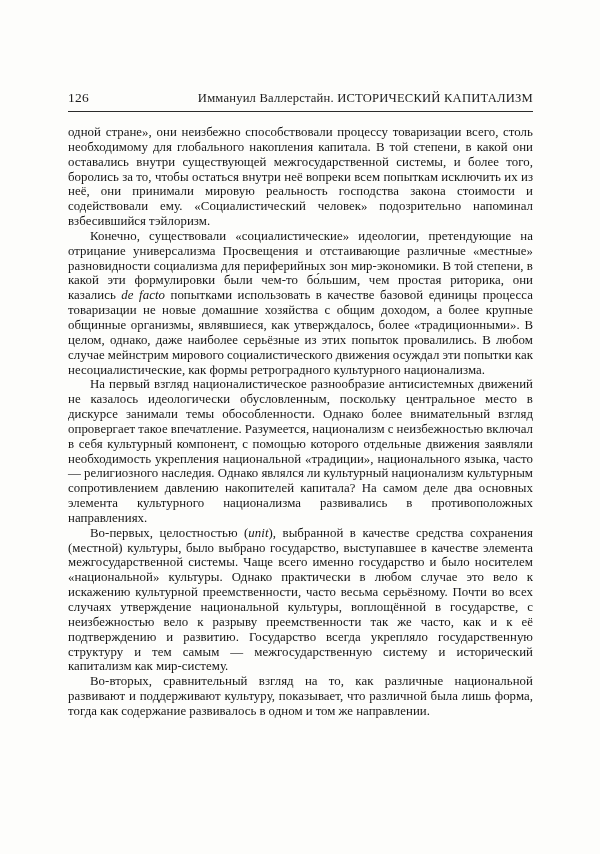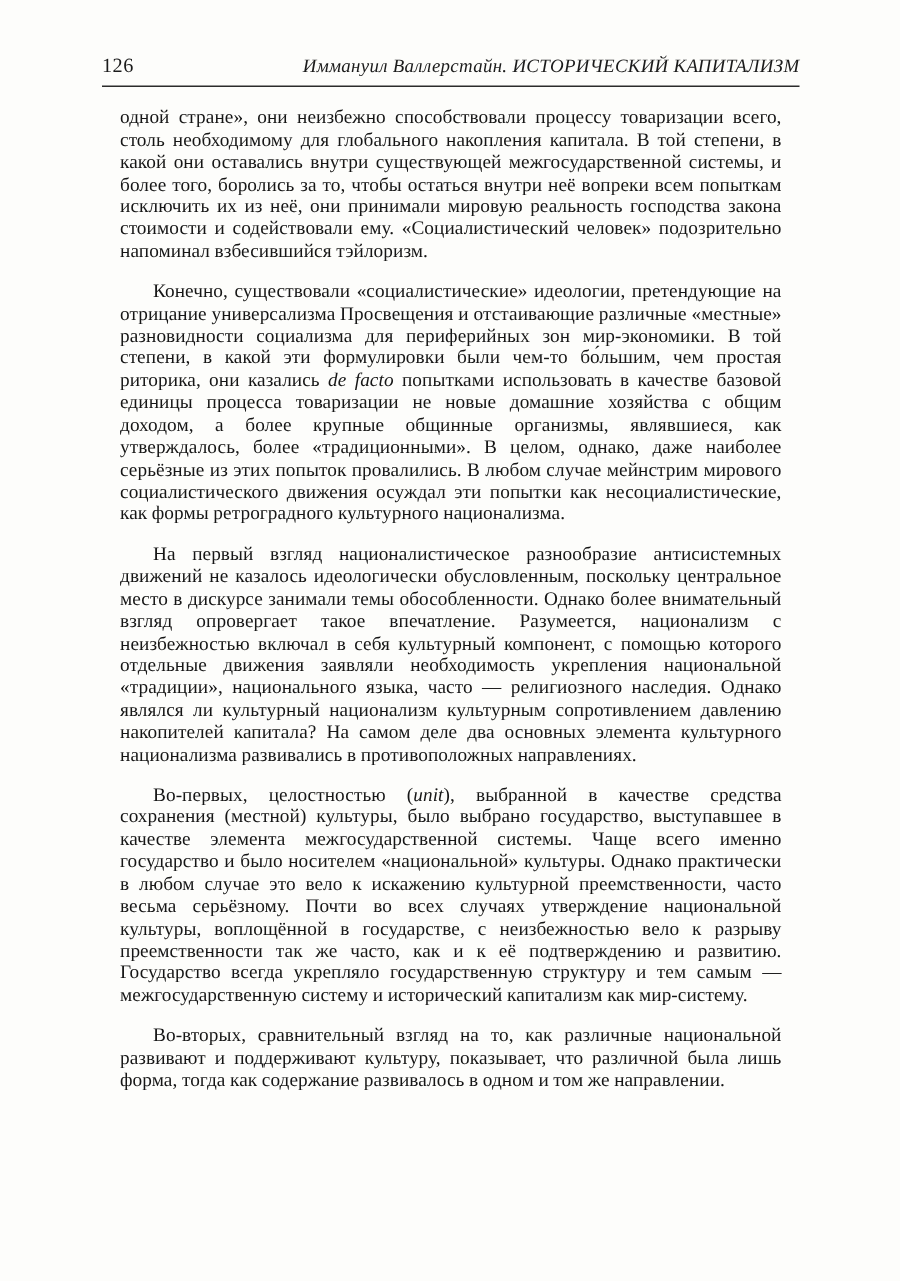--- a/index.html
+++ b/index.html
@@ -7,57 +7,56 @@
     padding: 0;
     background: #f4f4f2;
   }
   .page {
     position: relative;
     width: 600px;
     height: 854px;
     margin: 0 auto;
     background: #fdfdfb;
     box-sizing: border-box;
-    padding: 36px 67px 0 68px;
+    padding: 90px 67px 0 68px;
     font-family: "Liberation Serif", "DejaVu Serif", serif;
     color: #161616;
     overflow: hidden;
   }
   .running-head {
     display: flex;
     justify-content: space-between;
     align-items: baseline;
     font-size: 13.5px;
     color: #1b1b1b;
   }
   .page-number {
     font-size: 13.5px;
     letter-spacing: 0.3px;
   }
   .running-title {
     font-size: 12.6px;
     letter-spacing: 0.2px;
-    font-style: italic;
   }
   .head-rule {
     height: 0;
     border: none;
     border-top: 1.2px solid #2b2b2b;
     margin: 5px 0 0 0;
   }
   .body-text {
     margin-top: 13px;
     font-size: 12.85px;
     line-height: 14.85px;
     text-align: justify;
     letter-spacing: 0.05px;
     word-spacing: -0.2px;
   }
   .body-text p {
-    margin: 12px;
+    margin: 0;
     padding: 0;
   }
   .body-text p.indent {
     text-indent: 22px;
   }
   .seg-italic {
     font-style: italic;
   }
 </style>
 </head>

